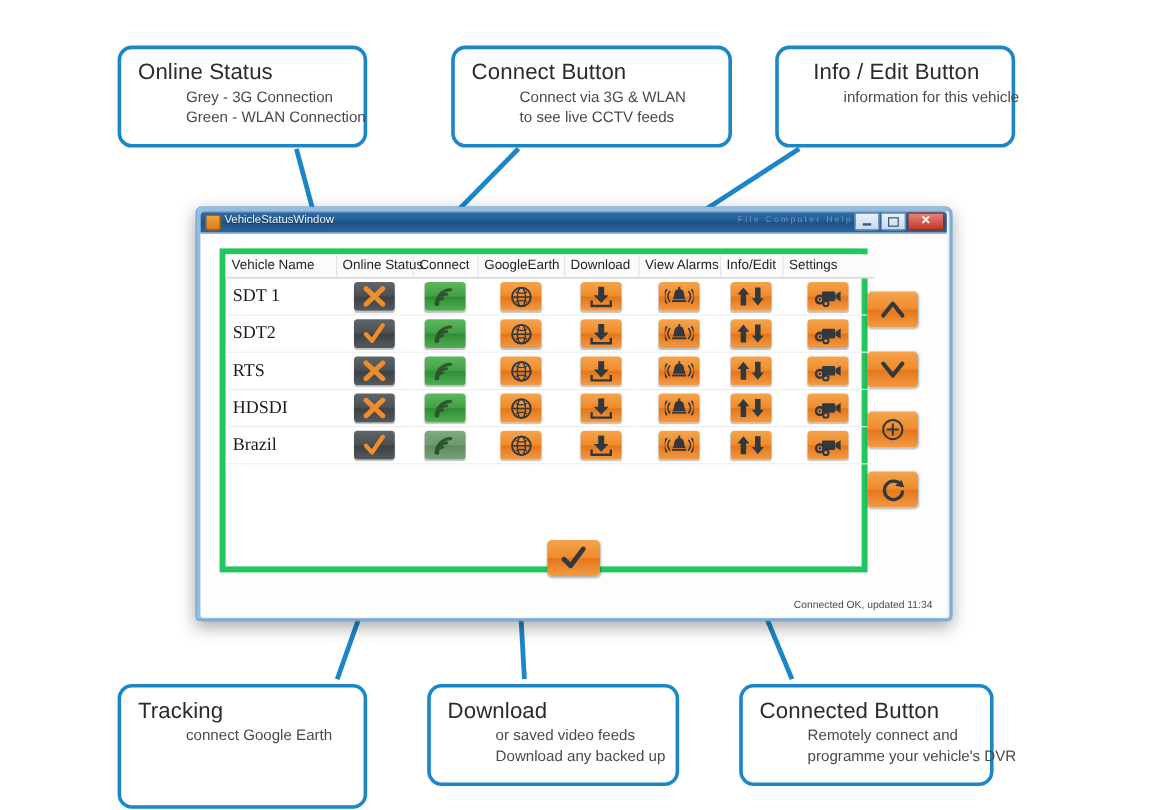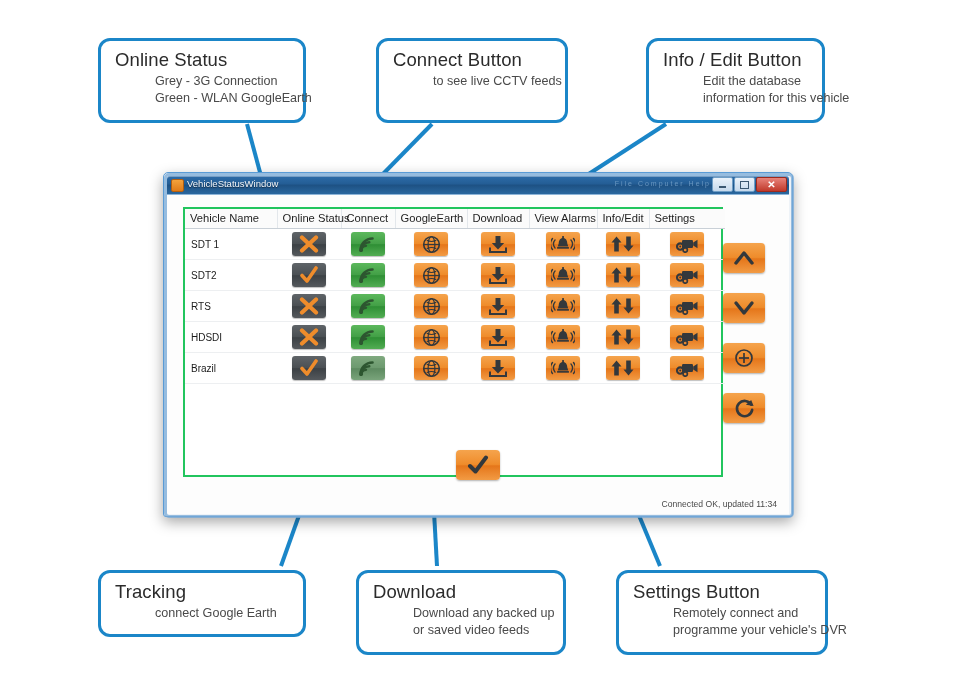--- a/index.html
+++ b/index.html
@@ -41,28 +41,28 @@
   .wbtn.min span{width:7px;height:2px;background:#3a5771;margin-top:5px;}
   .wbtn.max span{width:7px;height:6px;border:1.4px solid #3a5771;}
   .wbtn.close{width:29px;background:linear-gradient(#e8837a,#c0392b);border-color:#9c2a1e;}
   .wbtn.close span{color:#fff;font-size:10px;line-height:10px;font-weight:bold;}
 
   #clientarea{position:relative;height:calc(100% - 18px);background:#fdfdfd;
               border-top:1px solid #8db4d8;}
 
   
   #grid{position:absolute;left:16px;top:12px;width:540px;height:270px;
-        background:#ffffff;border:2px solid #22c55e;box-sizing:border-box;}
+        background:#ffffff;border:5px solid #22c55e;box-sizing:border-box;}
   table{border-collapse:collapse;width:100%;table-layout:fixed;}
   thead th{font-size:11.2px;font-weight:400;color:#1e1e1e;text-align:left;
            padding:3px 5px 4px 5px;background:#fbfbfb;border-bottom:1px solid #c9d0d7;
            border-right:1px solid #e3e7eb;white-space:nowrap;}
   thead th:last-child{border-right:none;}
   tbody td{padding:1px 4px;border-bottom:1px solid #edeff1;height:28px;vertical-align:middle;}
-  td.vname{font-size:10px;color:#1b1b1b;padding-left:6px;}
+  td.vname{font-size:15px;color:#1b1b1b;padding-left:6px;font-family:Liberation Serif, serif;}
   #gridempty{position:absolute;left:16px;top:282px;width:540px;height:110px;}
 
   
   .btn{width:34px;height:24px;border-radius:3px;display:flex;align-items:center;
        justify-content:center;box-sizing:border-box;margin:0 auto;
        box-shadow:0 1px 1px rgba(0,0,0,.25);}
   .btn.orange{background:linear-gradient(to bottom,#f9a košík 0%,#f08c2a 0%,#ef8c2b 48%,#e8781a 52%,#f59a41 100%);}
   .btn.orange{background:linear-gradient(to bottom,#f5a44d 0%,#ef8c2b 48%,#e5761a 53%,#f29b44 100%);}
   .btn.grey{background:linear-gradient(to bottom,#5f6468 0%,#4b5054 48%,#3c4145 53%,#55595d 100%);}
   .btn.green{background:linear-gradient(to bottom,#5cb85c 0%,#43a047 48%,#2f8f35 53%,#52ad53 100%);}
@@ -93,47 +93,47 @@
     <line x1="666" y1="124" x2="530" y2="212"></line>
     <line x1="281" y1="566" x2="365" y2="330"></line>
     <line x1="437" y1="566" x2="424" y2="330"></line>
     <line x1="660" y1="566" x2="562" y2="330"></line>
   </g>
 </svg>
 
 <div class="callout" style="left:98px;top:38px;width:208px;height:85px;">
   <div class="ctitle">Online Status</div>
   <div class="cline">Grey - 3G Connection</div>
-  <div class="cline">Green - WLAN GoogleEarth</div>
+  <div class="cline">Green - WLAN Connection</div>
 </div>
 
-<div class="callout" style="left:376px;top:38px;width:192px;height:85px;">
+<div class="callout" style="left:376px;top:38px;width:234px;height:85px;">
   <div class="ctitle">Connect Button</div>
+  <div class="cline">Connect via 3G &amp; WLAN</div>
   <div class="cline">to see live CCTV feeds</div>
 </div>
 
-<div class="callout" style="left:646px;top:38px;width:179px;height:85px;">
+<div class="callout" style="left:646px;top:38px;width:200px;height:85px;text-align:center;">
   <div class="ctitle">Info / Edit Button</div>
-  <div class="cline">Edit the database</div>
   <div class="cline">information for this vehicle</div>
 </div>
 
-<div class="callout" style="left:98px;top:570px;width:208px;height:67px;">
+<div class="callout" style="left:98px;top:570px;width:208px;height:104px;">
   <div class="ctitle">Tracking</div>
   <div class="cline">connect Google Earth</div>
 </div>
 
 <div class="callout" style="left:356px;top:570px;width:210px;height:85px;">
   <div class="ctitle">Download</div>
+  <div class="cline">or saved video feeds</div>
   <div class="cline">Download any backed up</div>
-  <div class="cline">or saved video feeds</div>
 </div>
 
 <div class="callout" style="left:616px;top:570px;width:212px;height:85px;">
-  <div class="ctitle">Settings Button</div>
+  <div class="ctitle">Connected Button</div>
   <div class="cline">Remotely connect and</div>
   <div class="cline">programme your vehicle's DVR</div>
 </div>
 
 <div id="appwin">
 
   <div id="titlebar">
     <div class="tbicon"></div>
     <div class="tbtitle">VehicleStatusWindow</div>
     <div class="tbmenu">File   Computer   Help</div>

